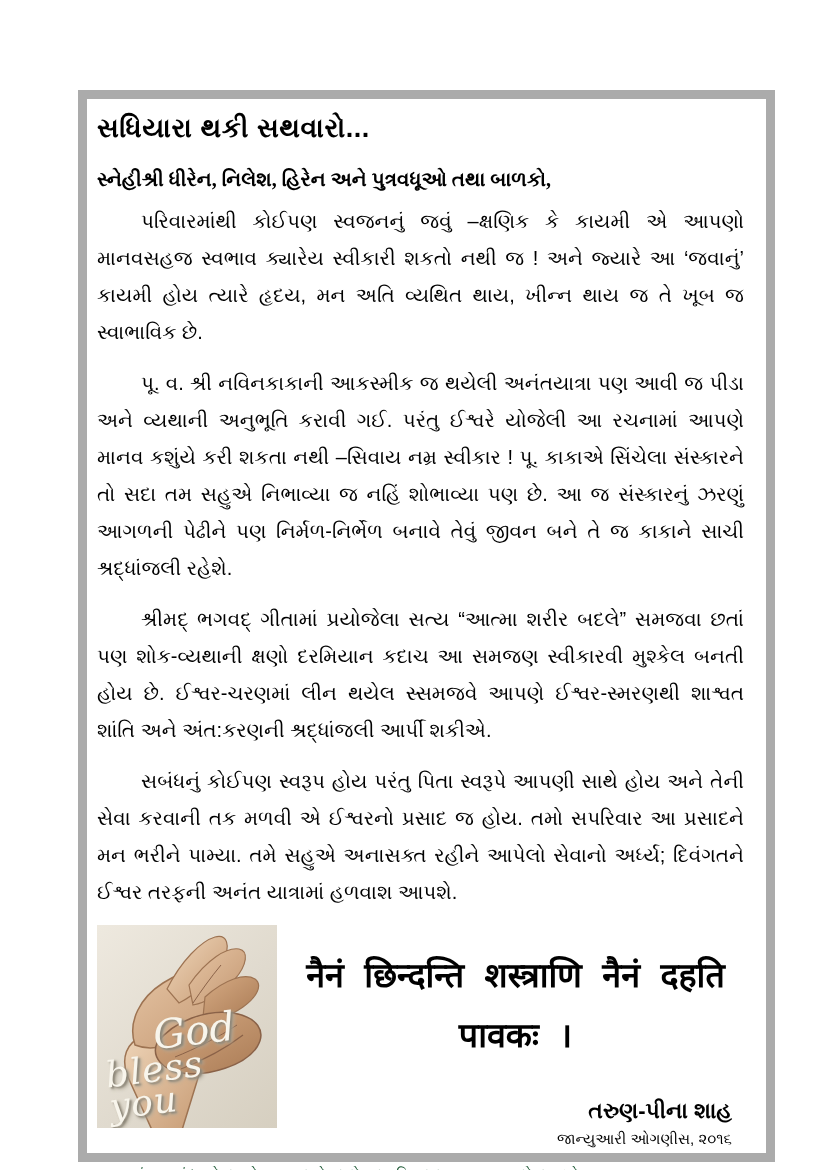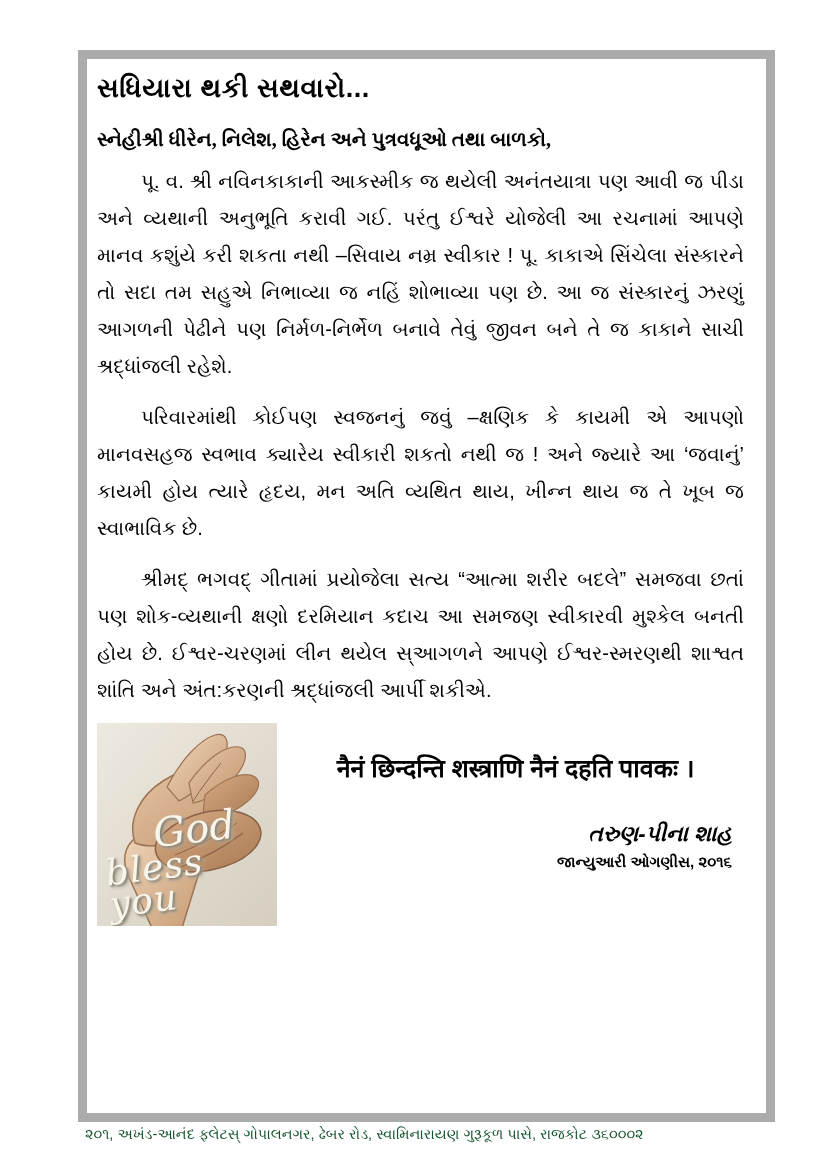--- a/index.html
+++ b/index.html
@@ -12,20 +12,21 @@
     height: 1170px;
     position: relative;
     font-family: "Liberation Sans", sans-serif;
     color: #000000;
     overflow: hidden;
   }
   .sheet {
     position: absolute;
     inset: 0;
     background: #ffffff;
+    margin-top: 40px;
   }
   .frame {
     position: absolute;
     left: 78px;
     top: 50px;
     width: 679px;
     height: 1054px;
     border: 9px solid #ababab;
     background: #ffffff;
     box-sizing: content-box;
@@ -92,40 +93,38 @@
   }
   .right-col {
     flex: 1 1 auto;
     display: flex;
     flex-direction: column;
     padding-left: 10px;
   }
   .shloka {
     margin-top: 24px;
     text-align: center;
-    font-family: Liberation Sans, sans-serif;
-    font-weight: bold;
-    font-size: 25px;
+    font-family: Liberation Mono, monospace;
+    font-weight: bold;
+    font-size: 34px;
     line-height: 1.75;
     color: #000000;
   }
   .signature {
     margin-top: 30px;
     text-align: right;
     padding-right: 12px;
   }
   .sig-name {
     font-size: 22px;
     font-weight: bold;
-    font-style: italic;
   }
   .sig-date {
     font-size: 15px;
     margin-top: 6px;
-    font-weight: bold;
   }
   .footer-line {
     position: absolute;
     left: 85px;
     top: 1126px;
     font-size: 14.5px;
     color: #14532d;
   }
 </style>
 </head>
@@ -133,23 +132,24 @@
 
 <div class="sheet">
 
   <div class="frame">
     <div class="frame-inner">
 
       <h1 class="letter-title">સધિયારા થકી સથવારો...</h1>
 
       <p class="salutation">સ્નેહીશ્રી ધીરેન, નિલેશ, હિરેન અને પુત્રવધૂઓ તથા બાળકો,</p>
 
+      <p class="body-para">પરિવારમાંથી કોઈપણ સ્વજનનું જવું –ક્ષણિક કે કાયમી એ આપણો માનવસહજ સ્વભાવ ક્યારેય સ્વીકારી શકતો નથી જ ! અને જ્યારે આ ‘જવાનું’ કાયમી હોય ત્યારે હૃદય, મન અતિ વ્યથિત થાય, ખીન્ન થાય જ તે ખૂબ જ સ્વાભાવિક છે.</p>
       <p class="body-para">પૂ. વ. શ્રી નવિનકાકાની આકસ્મીક જ થયેલી અનંતયાત્રા પણ આવી જ પીડા અને વ્યથાની અનુભૂતિ કરાવી ગઈ.  પરંતુ ઈશ્વરે યોજેલી આ રચનામાં આપણે માનવ કશુંયે કરી શકતા નથી –સિવાય નમ્ર સ્વીકાર ! પૂ. કાકાએ સિંચેલા સંસ્કારને તો સદા તમ સહુએ નિભાવ્યા જ નહિં શોભાવ્યા પણ છે. આ જ સંસ્કારનું ઝરણું આગળની પેઢીને પણ નિર્મળ-નિર્ભેળ બનાવે તેવું જીવન બને તે જ કાકાને સાચી શ્રદ્ધાંજલી રહેશે.</p>
-      <p class="body-para">પરિવારમાંથી કોઈપણ સ્વજનનું જવું –ક્ષણિક કે કાયમી એ આપણો માનવસહજ સ્વભાવ ક્યારેય સ્વીકારી શકતો નથી જ ! અને જ્યારે આ ‘જવાનું’ કાયમી હોય ત્યારે હૃદય, મન અતિ વ્યથિત થાય, ખીન્ન થાય જ તે ખૂબ જ સ્વાભાવિક છે.</p>
-      <p class="body-para">શ્રીમદ્ ભગવદ્ ગીતામાં પ્રયોજેલા સત્ય “આત્મા શરીર બદલે” સમજવા છતાં પણ શોક-વ્યથાની ક્ષણો દરમિયાન  કદાચ આ સમજણ સ્વીકારવી મુશ્કેલ બનતી હોય છે. ઈશ્વર-ચરણમાં લીન થયેલ સ્આગળને આપણે ઈશ્વર-સ્મરણથી શાશ્વત શાંતિ  અને અંત:કરણની શ્રદ્ધાંજલી આર્પી શકીએ.</p>
+      <p class="body-para">શ્રીમદ્ ભગવદ્ ગીતામાં પ્રયોજેલા સત્ય “આત્મા શરીર બદલે” સમજવા છતાં પણ શોક-વ્યથાની ક્ષણો દરમિયાન  કદાચ આ સમજણ સ્વીકારવી મુશ્કેલ બનતી હોય છે. ઈશ્વર-ચરણમાં લીન થયેલ સ્સમજવે આપણે ઈશ્વર-સ્મરણથી શાશ્વત શાંતિ  અને અંત:કરણની શ્રદ્ધાંજલી આર્પી શકીએ.</p>
+      <p class="body-para">સબંધનું કોઈપણ સ્વરૂપ હોય પરંતુ પિતા સ્વરૂપે આપણી સાથે હોય અને તેની સેવા કરવાની તક મળવી એ ઈશ્વરનો પ્રસાદ જ હોય. તમો સપરિવાર આ પ્રસાદને મન ભરીને પામ્યા. તમે સહુએ અનાસક્ત રહીને આપેલો સેવાનો અર્ધ્ય; દિવંગતને ઈશ્વર તરફની અનંત યાત્રામાં હળવાશ આપશે.</p>
 
       <div class="bottom-row">
 
         <div class="bless-image">
           <svg width="180" height="203" viewBox="0 0 180 203" xmlns="http://www.w3.org/2000/svg" aria-hidden="true">
             <defs>
               <linearGradient id="skin1" x1="0" y1="0" x2="1" y2="1">
                 <stop offset="0" stop-color="#e5c4a3"></stop>
                 <stop offset="1" stop-color="#c49873"></stop>
               </linearGradient>

